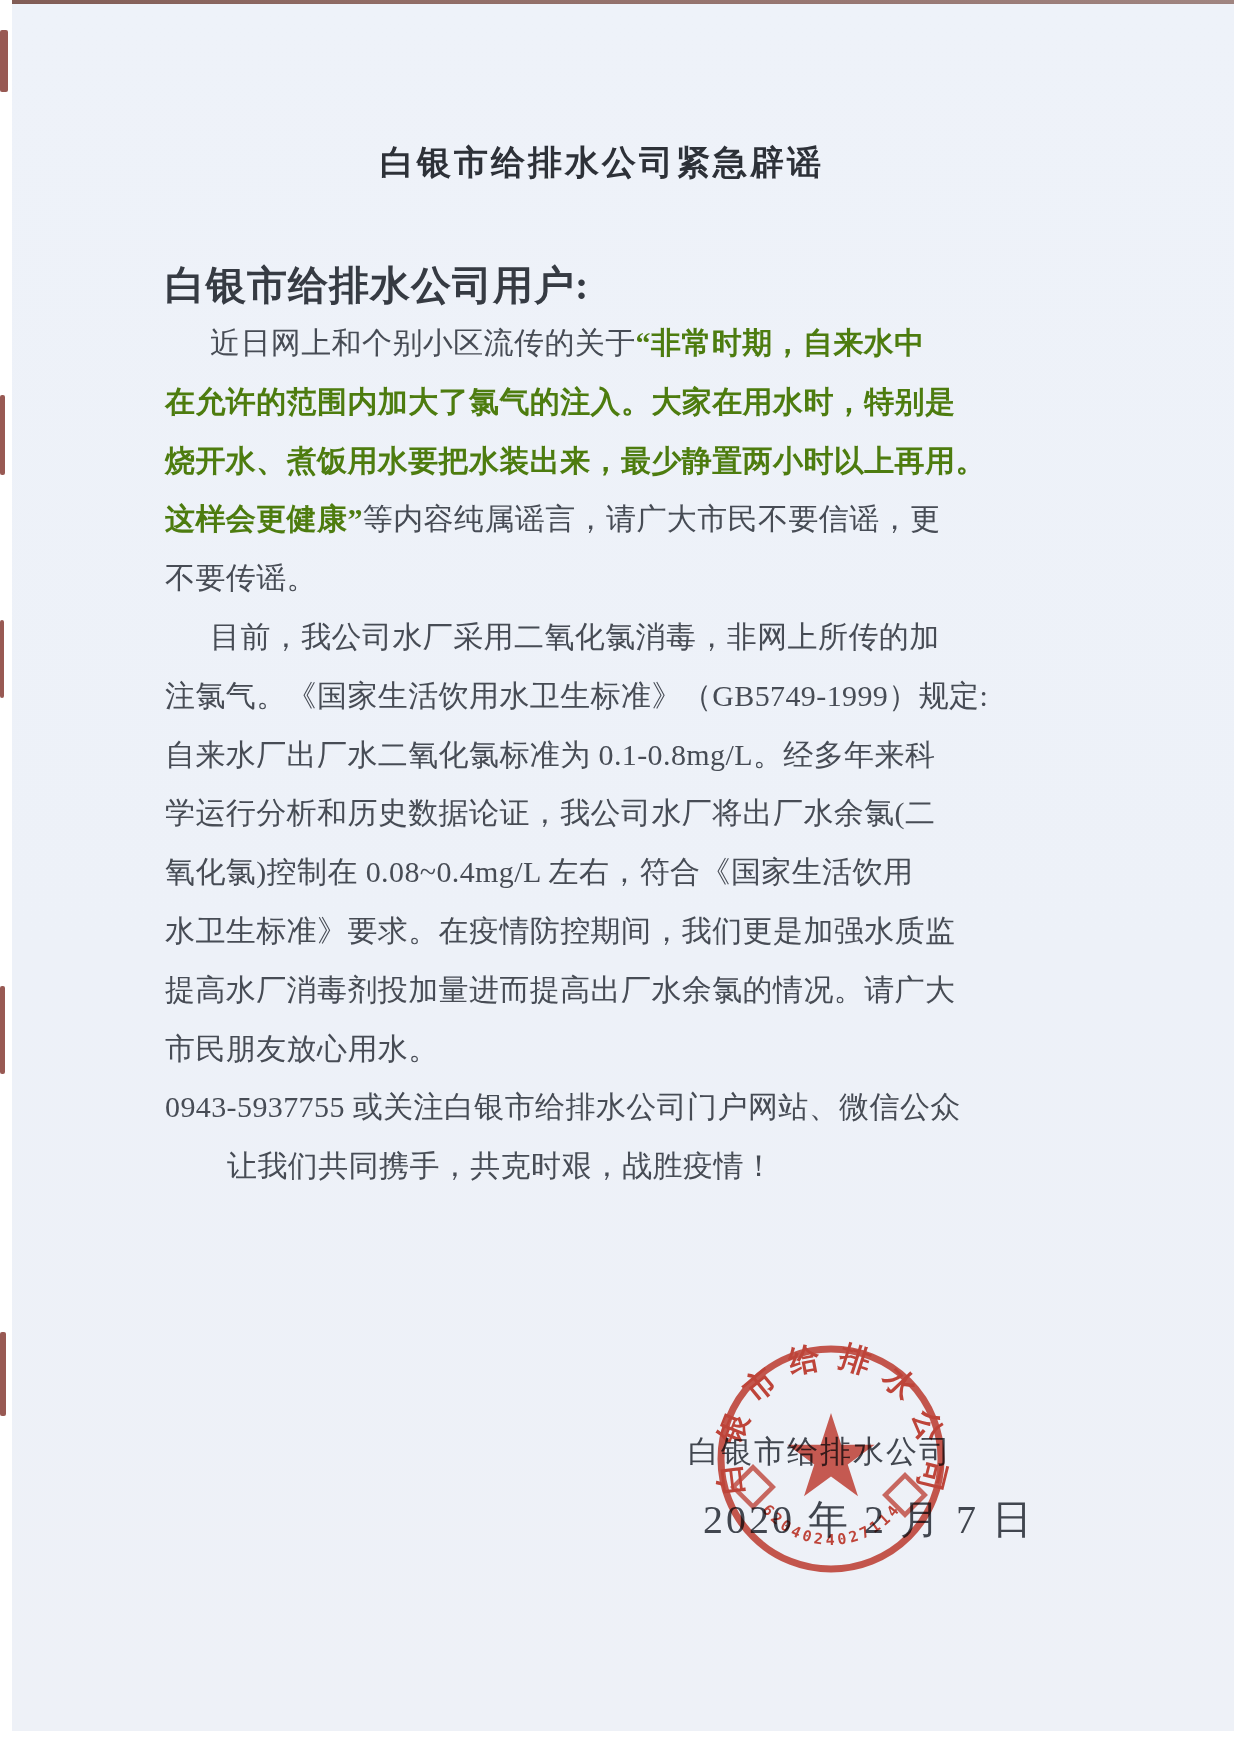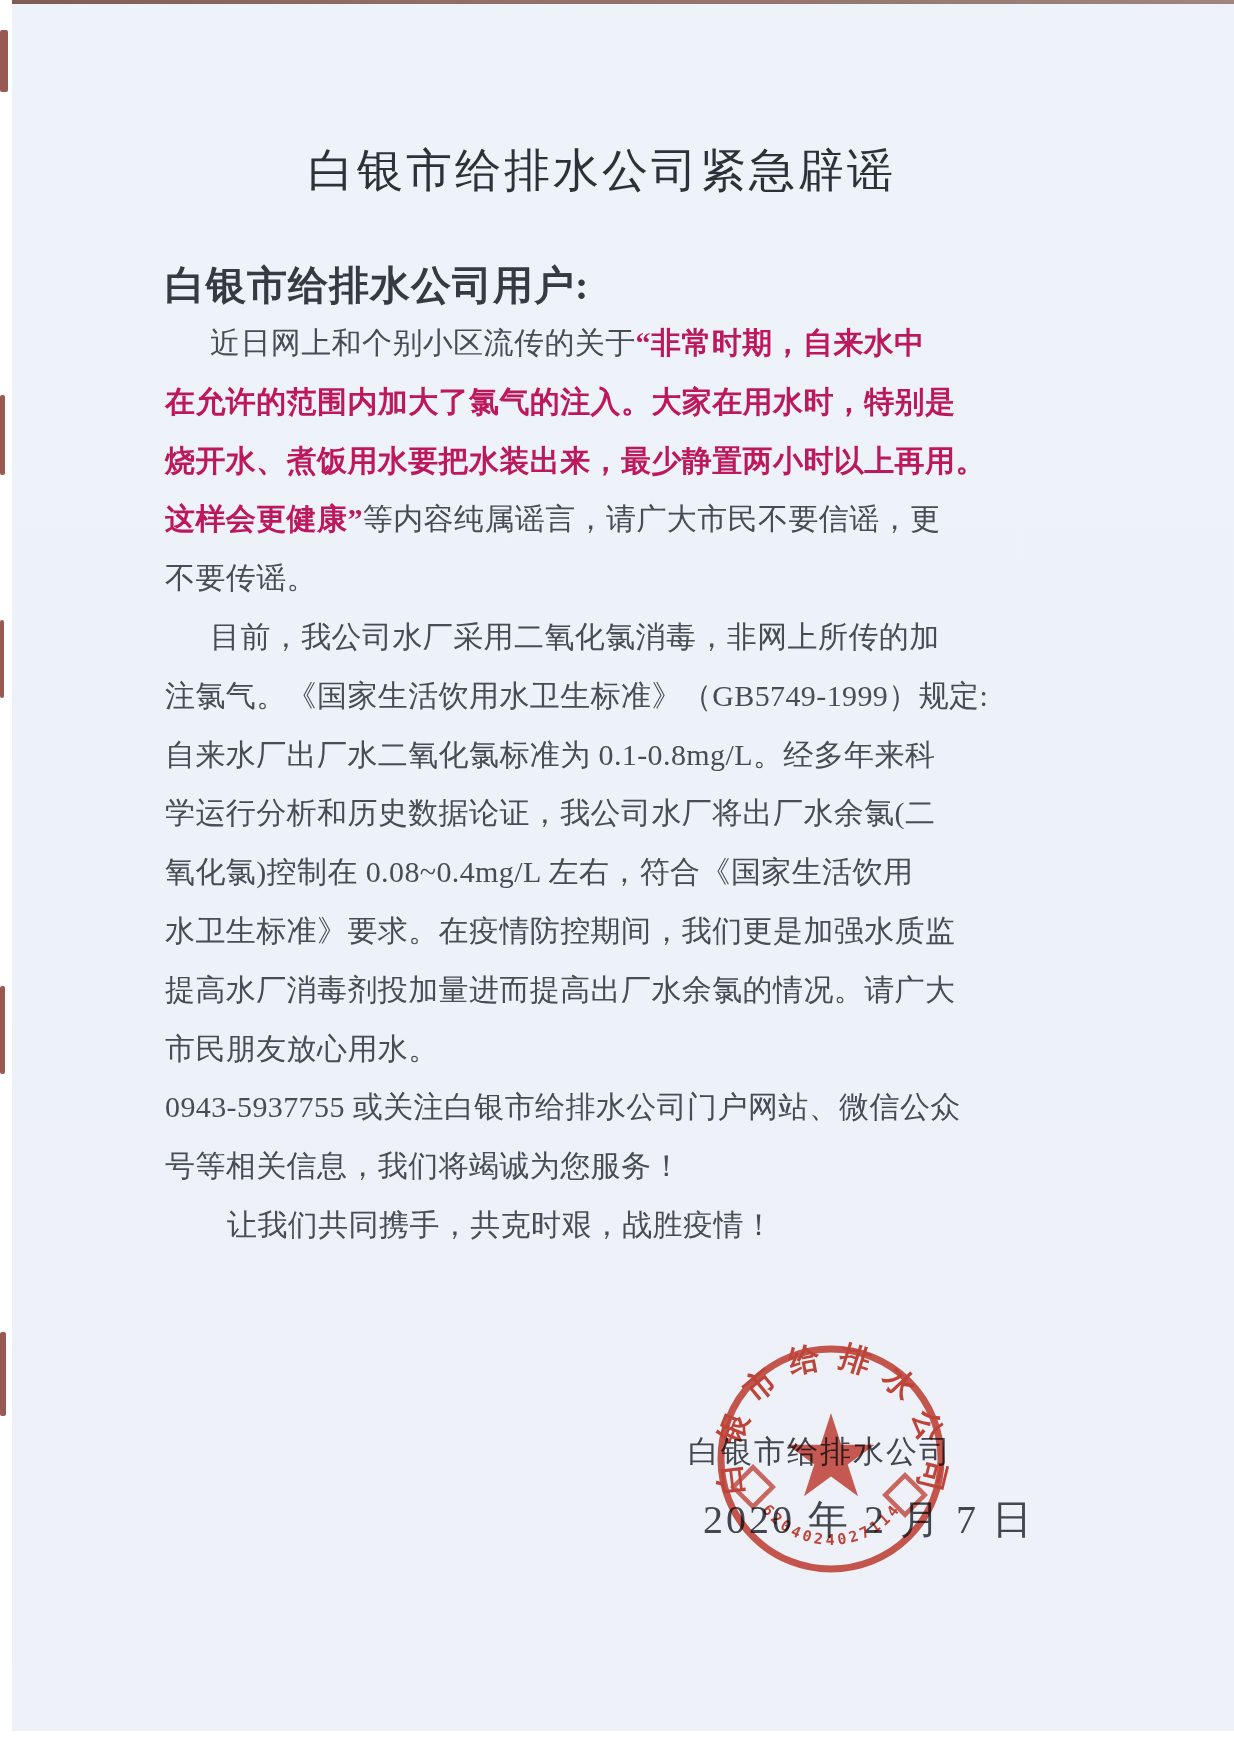--- a/index.html
+++ b/index.html
@@ -20,35 +20,35 @@
   .edge-mark{position:absolute;background:#7e2f28;border-radius:2px;opacity:.8;}
   .em1{left:0;top:30px;width:8px;height:62px;}
   .em2{left:0;top:395px;width:5px;height:80px;}
   .em3{left:0;top:620px;width:4px;height:78px;}
   .em4{left:0;top:986px;width:5px;height:88px;}
   .em5{left:0;top:1332px;width:6px;height:84px;}
 
   .doc-title{
     position:absolute;left:165px;top:140px;width:830px;
     text-align:center;
-    font-size:46px;font-weight:400;letter-spacing:3px;color:#2d3138;
+    font-size:34px;font-weight:700;letter-spacing:3px;color:#2d3138;
     transform:translateX(22px);
     white-space:nowrap;
   }
   .salutation{
     position:absolute;left:165px;top:258px;
     font-size:40px;font-weight:700;color:#363b43;letter-spacing:1px;
     white-space:nowrap;
   }
   .doc-body{
     position:absolute;left:165px;top:314px;width:800px;
     font-size:30px;line-height:58.8px;color:#474c55;letter-spacing:0.4px;
   }
   .text-line{white-space:nowrap;}
-  .seg.bold{font-weight:700;color:#be185d;}
+  .seg.bold{font-weight:700;color:#4d7c0f;}
 
   .signature{
     position:absolute;left:688px;top:1431px;
     font-size:31px;color:#41464f;letter-spacing:2px;white-space:nowrap;
   }
   .doc-date{
     position:absolute;left:703px;top:1492px;
     font-size:40px;color:#41464f;letter-spacing:3px;white-space:nowrap;
   }
 
@@ -84,21 +84,20 @@
     <div class="text-line"><span class="seg">不要传谣。</span></div>
     <div class="text-line" style="padding-left: 45px;"><span class="seg">目前，我公司水厂采用二氧化氯消毒，非网上所传的加</span></div>
     <div class="text-line"><span class="seg">注氯气。《国家生活饮用水卫生标准》（GB5749-1999）规定:</span></div>
     <div class="text-line"><span class="seg">自来水厂出厂水二氧化氯标准为 0.1-0.8mg/L。经多年来科</span></div>
     <div class="text-line"><span class="seg">学运行分析和历史数据论证，我公司水厂将出厂水余氯(二</span></div>
     <div class="text-line"><span class="seg">氧化氯)控制在 0.08~0.4mg/L 左右，符合《国家生活饮用</span></div>
     <div class="text-line"><span class="seg">水卫生标准》要求。在疫情防控期间，我们更是加强水质监</span></div>
     <div class="text-line"><span class="seg">提高水厂消毒剂投加量进而提高出厂水余氯的情况。请广大</span></div>
     <div class="text-line"><span class="seg">市民朋友放心用水。</span></div>
     <div class="text-line"><span class="seg">0943-5937755 或关注白银市给排水公司门户网站、微信公众</span></div>
-    <div class="text-line"><span class="seg">号等相关信息，我们将竭诚为您服务！</span></div>
     <div class="text-line" style="padding-left: 62px;"><span class="seg">让我们共同携手，共克时艰，战胜疫情！</span></div>
   </div>
 
 <div class="signature">白银市给排水公司</div>
 <div class="doc-date">2020 年 2 月 7 日</div>
 
 <svg class="seal" viewBox="0 0 240 240">
   <circle cx="118" cy="122" r="110" fill="none" stroke="#c8382a" stroke-width="7" opacity="0.9"></circle>
   <path id="sealTopArc" d="M 34.6 160.9 A 92 92 0 1 1 201.4 160.9" fill="none"></path>
   <text class="ring-text">

